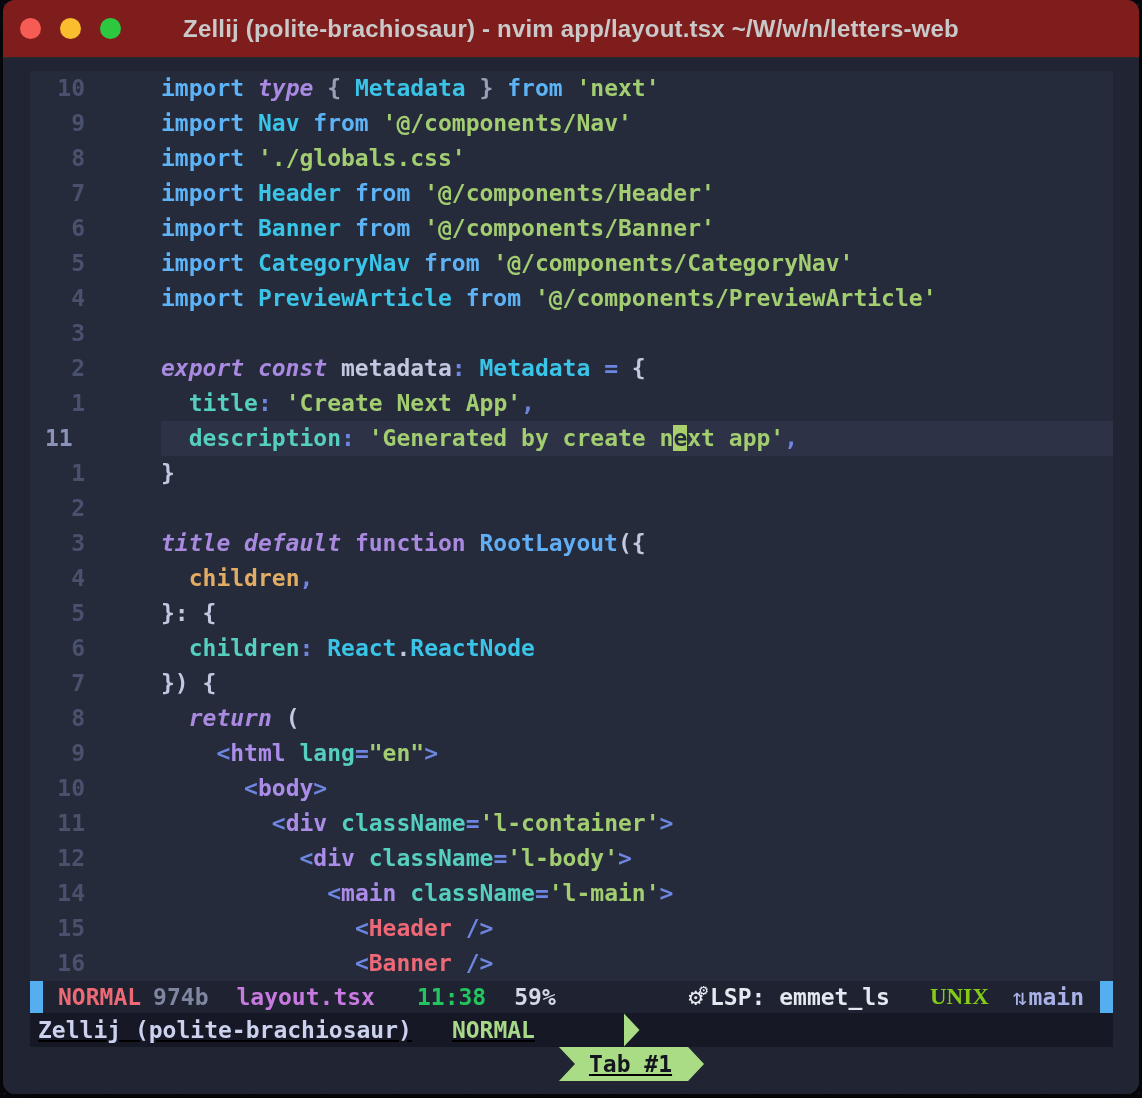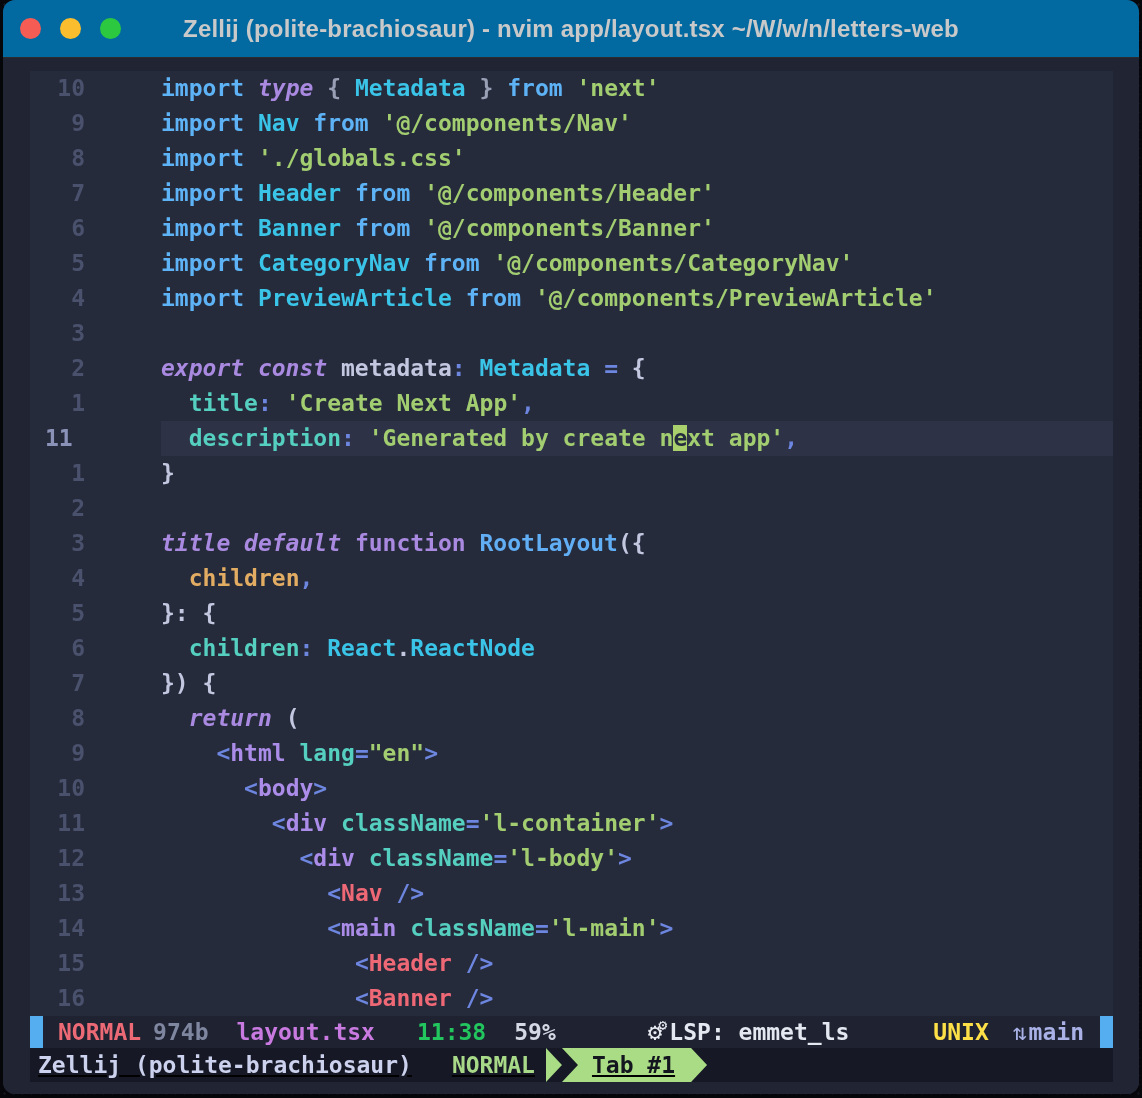--- a/index.html
+++ b/index.html
@@ -10,21 +10,21 @@
     background-size:9px 9px;
     font-family:"DejaVu Sans Mono", monospace;
   }
   .window{
     position:relative;margin:0 3px 4px 3px;height:1094px;
     border-radius:12px;overflow:hidden;background:#202433;
     box-shadow:0 10px 40px rgba(0,0,0,.6);
   }
   
   .titlebar{
-    height:57px;background:#0369a1;display:flex;align-items:center;
+    height:57px;background:#7f1d1d;display:flex;align-items:center;
     border-bottom:1px solid #2c2c2e;position:relative;
   }
   .lights{display:flex;gap:19px;margin-left:17px;}
   .light{width:21px;height:21px;border-radius:50%;}
   .titlebar-title{
     position:absolute;left:0;right:0;text-align:center;
     font-family:"Liberation Sans", sans-serif;font-weight:bold;font-size:24px;
     color:#c9c9c9;letter-spacing:.2px;
   }
   
@@ -58,32 +58,32 @@
   .sl-bar{width:13px;height:32px;background:#54aef0;flex:none;}
   .sl-mode{color:#ec6a75;margin-left:15px;}
   .sl-size{color:#7e86a0;margin-left:12px;}
   .sl-file{color:#c97ae0;margin-left:28px;}
   .sl-pos{color:#22c55e;margin-left:42px;}
   .sl-pct{color:#d5d9e6;margin-left:28px;}
   .sl-right{margin-left:auto;display:flex;align-items:center;}
   .sl-gear{color:#e8ebf2;font-weight:normal;font-size:24px;}
   .sl-gear-sm{color:#e8ebf2;font-weight:normal;font-size:15px;position:relative;top:-7px;left:-4px;}
   .sl-lsp{color:#e4e8f0;margin-left:-2px;}
-  .sl-unix{color:#fde047;margin-left:84px;}
+  .sl-unix{color:#84cc16;margin-left:40px;font-family:Liberation Serif, serif;}
   .sl-branch{color:#a9b1e6;margin-left:24px;display:flex;align-items:center;}
   .sl-branch-icon{font-weight:normal;margin-right:2px;}
   .sl-rbar{width:13px;height:32px;background:#54aef0;flex:none;margin-left:16px;}
   
   .zellij{
     height:34px;background:#161925;display:flex;align-items:center;
     font-size:23px;font-weight:bold;white-space:pre;text-decoration:underline;
   }
   .zj-title{color:#ccd2ee;margin-left:8px;}
   .zj-mode{color:#a8d988;margin-left:40px;}
-  .zj-ribbon{display:flex;align-items:center;margin-left:11px;height:34px;}
+  .zj-ribbon{display:flex;align-items:center;margin-left:24px;height:34px;flex-direction:column;}
   .rib-pre{width:16px;height:34px;background:#a9dc84;
     clip-path:polygon(0 0,100% 50%,0 100%);flex:none;}
   .rib-body{
     height:34px;line-height:34px;background:#a9dc84;color:#14161f;
     padding:0 32px 0 30px;
     clip-path:polygon(0 0, calc(100% - 16px) 0, 100% 50%, calc(100% - 16px) 100%, 0 100%, 16px 50%);
   }
   .bottompad{height:14px;background:#202433;}
 </style>
 </head>
@@ -208,25 +208,20 @@
         </div>
         <div class="line">
           <div class="gutter">11</div>
           <div class="gut-gap"></div>
           <div class="code"><span class="s-fg">        </span><span class="s-jp">&lt;</span><span class="s-jtag">div</span><span class="s-fg"> </span><span class="s-teal">className</span><span class="s-jp">=</span><span class="s-str">'l-container'</span><span class="s-jp">&gt;</span></div>
         </div>
         <div class="line">
           <div class="gutter">12</div>
           <div class="gut-gap"></div>
           <div class="code"><span class="s-fg">          </span><span class="s-jp">&lt;</span><span class="s-jtag">div</span><span class="s-fg"> </span><span class="s-teal">className</span><span class="s-jp">=</span><span class="s-str">'l-body'</span><span class="s-jp">&gt;</span></div>
-        </div>
-        <div class="line">
-          <div class="gutter">13</div>
-          <div class="gut-gap"></div>
-          <div class="code"><span class="s-fg">            </span><span class="s-jp">&lt;</span><span class="s-jcomp">Nav</span><span class="s-fg"> </span><span class="s-jp">/&gt;</span></div>
         </div>
         <div class="line">
           <div class="gutter">14</div>
           <div class="gut-gap"></div>
           <div class="code"><span class="s-fg">            </span><span class="s-jp">&lt;</span><span class="s-jtag">main</span><span class="s-fg"> </span><span class="s-teal">className</span><span class="s-jp">=</span><span class="s-str">'l-main'</span><span class="s-jp">&gt;</span></div>
         </div>
         <div class="line">
           <div class="gutter">15</div>
           <div class="gut-gap"></div>
           <div class="code"><span class="s-fg">              </span><span class="s-jp">&lt;</span><span class="s-jcomp">Header</span><span class="s-fg"> </span><span class="s-jp">/&gt;</span></div>

